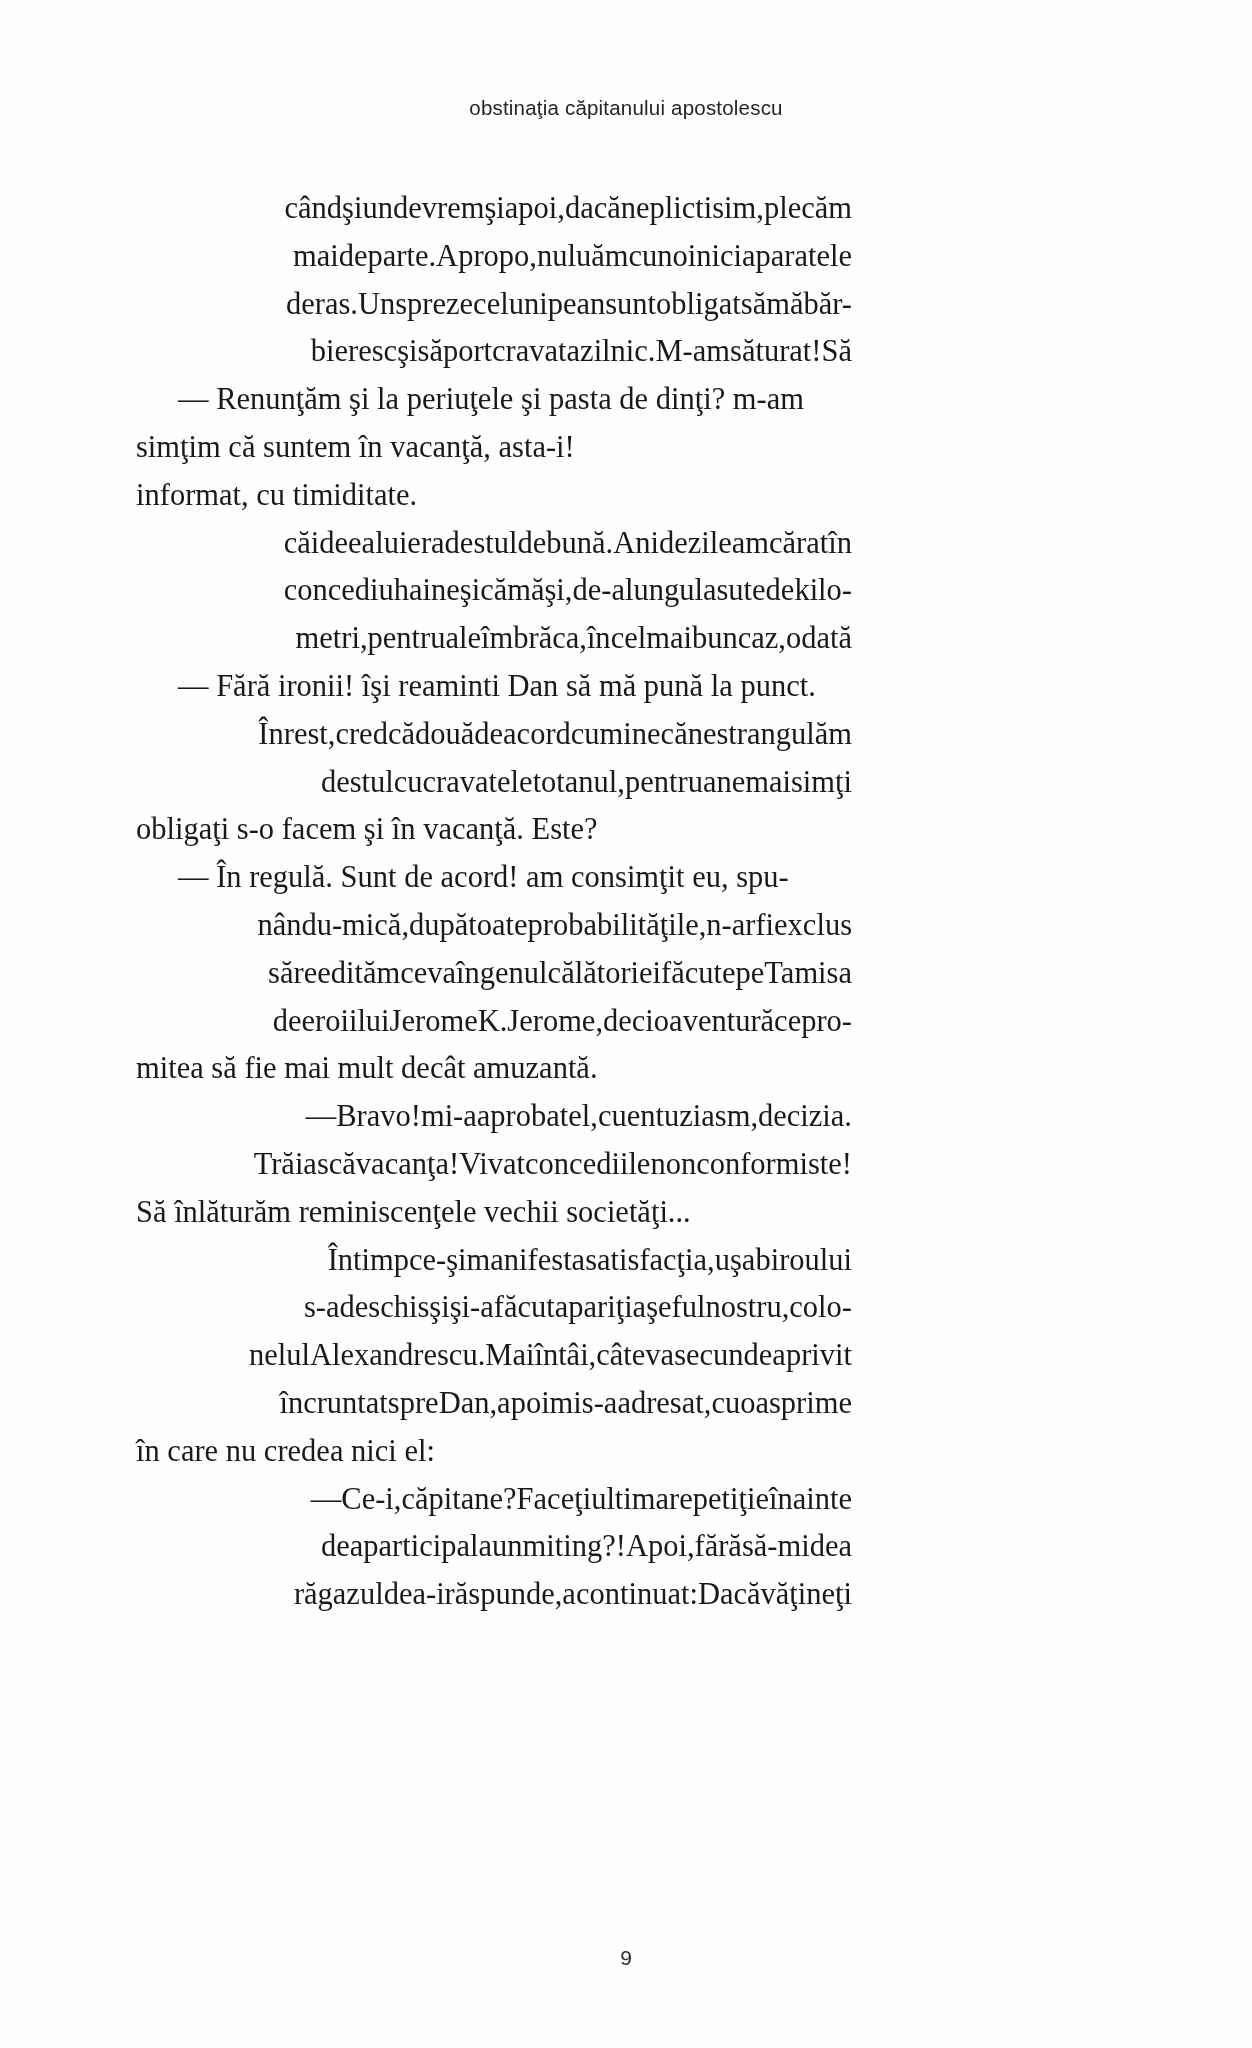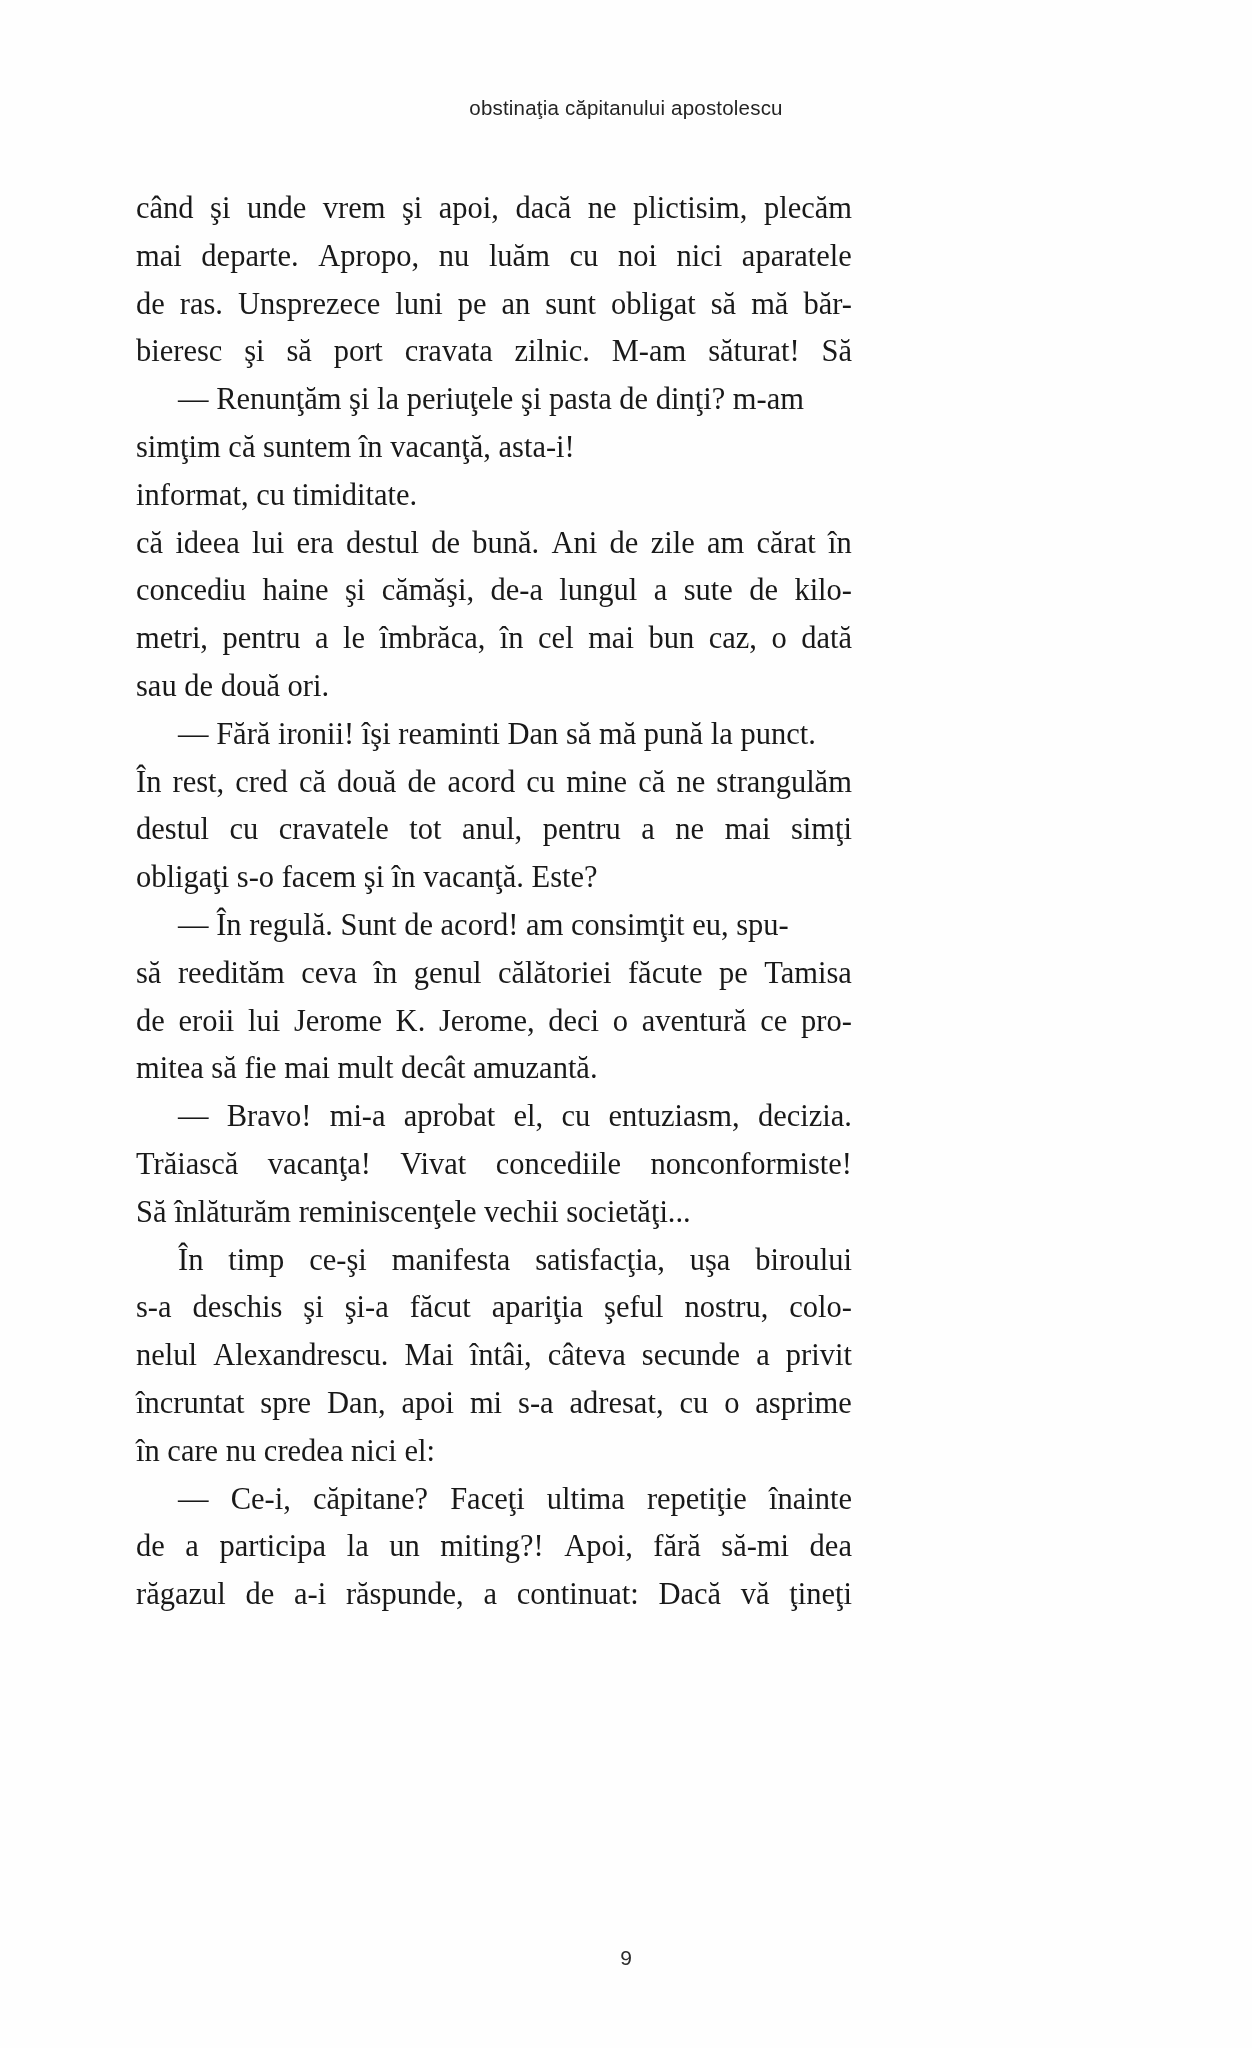--- a/index.html
+++ b/index.html
@@ -53,21 +53,21 @@
 
   
   .ln {
     display: block;
     white-space: nowrap;
   }
 
   
   .ln.just {
     display: flex;
-    justify-content: space-between;
+    justify-content: flex-end;
     white-space: normal;
   }
   .ln.just > span { white-space: pre; }
 
   
   .ln.flush {
     display: block;
     white-space: pre;
   }
 
@@ -178,21 +178,20 @@
         <span>le</span>
         <span>îmbrăca,</span>
         <span>în</span>
         <span>cel</span>
         <span>mai</span>
         <span>bun</span>
         <span>caz,</span>
         <span>o</span>
         <span>dată</span>
       </div>
-      <div class="ln flush">sau de două ori.</div>
       <div class="ln flush indent">— Fără ironii! îşi reaminti Dan să mă pună la punct.</div>
       <div class="ln just">
         <span>În</span>
         <span>rest,</span>
         <span>cred</span>
         <span>că</span>
         <span>două</span>
         <span>de</span>
         <span>acord</span>
         <span>cu</span>
@@ -208,20 +207,30 @@
         <span>tot</span>
         <span>anul,</span>
         <span>pentru</span>
         <span>a</span>
         <span>ne</span>
         <span>mai</span>
         <span>simţi</span>
       </div>
       <div class="ln flush">obligaţi s-o facem şi în vacanţă. Este?</div>
       <div class="ln flush indent">— În regulă. Sunt de acord! am consimţit eu, spu-</div>
+      <div class="ln just">
+        <span>nându-mi</span>
+        <span>că,</span>
+        <span>după</span>
+        <span>toate</span>
+        <span>probabilităţile,</span>
+        <span>n-ar</span>
+        <span>fi</span>
+        <span>exclus</span>
+      </div>
       <div class="ln just">
         <span>să</span>
         <span>reedităm</span>
         <span>ceva</span>
         <span>în</span>
         <span>genul</span>
         <span>călătoriei</span>
         <span>făcute</span>
         <span>pe</span>
         <span>Tamisa</span>

